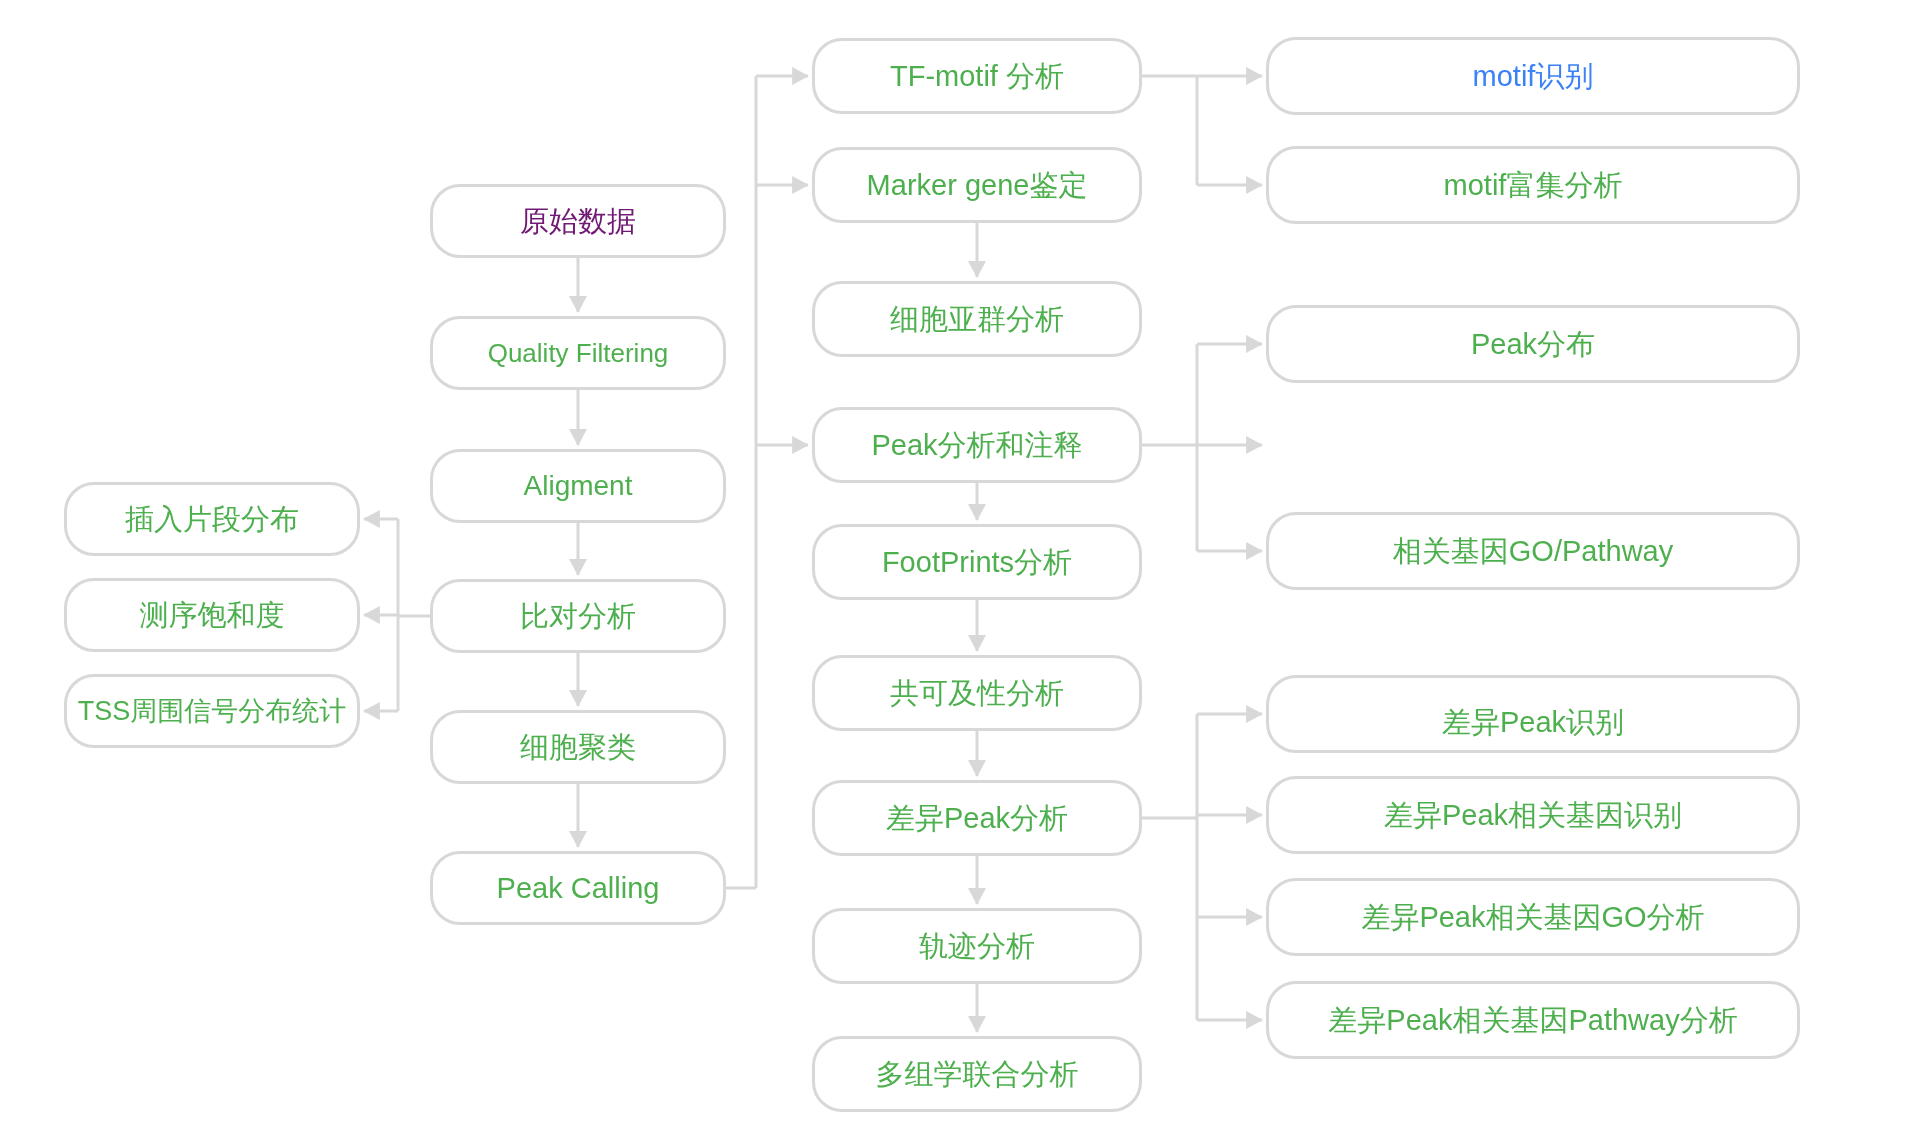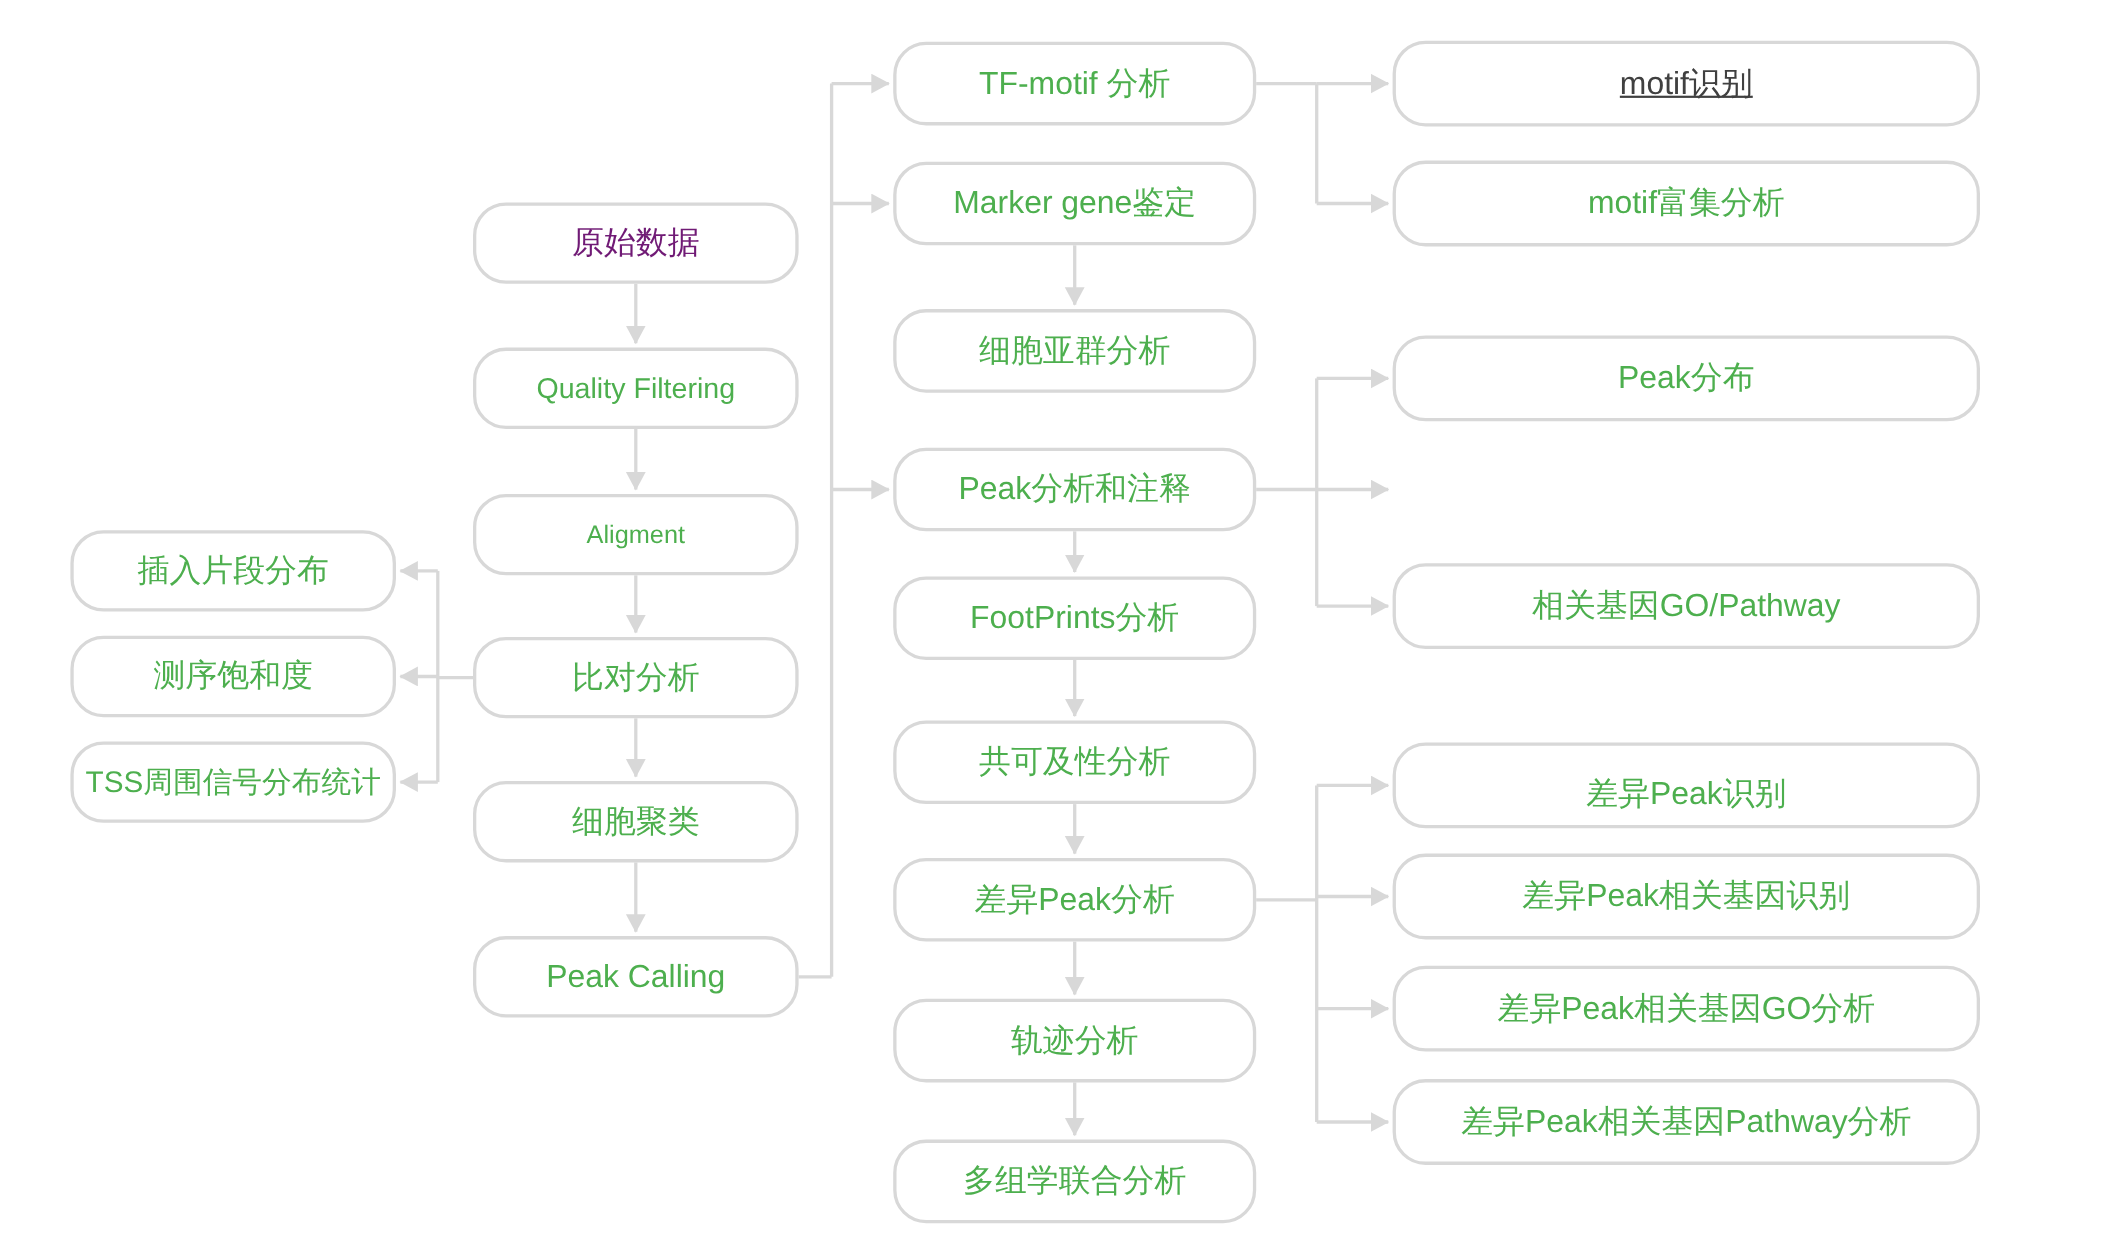--- a/index.html
+++ b/index.html
@@ -98,21 +98,21 @@
     <div class="node" style="left: 64px; top: 674px; width: 296px; height: 74px; border-color: rgb(216, 216, 216);">
       <span style="color: rgb(77, 175, 78); font-size: 27px;">TSS周围信号分布统计</span>
     </div>
     <div class="node" style="left: 430px; top: 184px; width: 296px; height: 74px; border-color: rgb(216, 216, 216);">
       <span style="color: #701a75; font-size: 29px;">原始数据</span>
     </div>
     <div class="node" style="left: 430px; top: 316px; width: 296px; height: 74px; border-color: rgb(216, 216, 216);">
       <span style="color: rgb(77, 175, 78); font-size: 26px;">Quality Filtering</span>
     </div>
     <div class="node" style="left: 430px; top: 449px; width: 296px; height: 74px; border-color: rgb(216, 216, 216);">
-      <span style="color: rgb(77, 175, 78); font-size: 23px;">Aligment</span>
+      <span style="color: rgb(77, 175, 78); font-size: 28px;">Aligment</span>
     </div>
     <div class="node" style="left: 430px; top: 579px; width: 296px; height: 74px; border-color: rgb(216, 216, 216);">
       <span style="color: rgb(77, 175, 78); font-size: 29px;">比对分析</span>
     </div>
     <div class="node" style="left: 430px; top: 710px; width: 296px; height: 74px; border-color: rgb(216, 216, 216);">
       <span style="color: rgb(77, 175, 78); font-size: 29px;">细胞聚类</span>
     </div>
     <div class="node" style="left: 430px; top: 851px; width: 296px; height: 74px; border-color: rgb(216, 216, 216);">
       <span style="color: rgb(77, 175, 78); font-size: 29px;">Peak Calling</span>
     </div>
@@ -137,21 +137,21 @@
     <div class="node" style="left: 812px; top: 780px; width: 330px; height: 76px; border-color: rgb(216, 216, 216);">
       <span style="color: rgb(77, 175, 78); font-size: 29px;">差异Peak分析</span>
     </div>
     <div class="node" style="left: 812px; top: 908px; width: 330px; height: 76px; border-color: rgb(216, 216, 216);">
       <span style="color: rgb(77, 175, 78); font-size: 29px;">轨迹分析</span>
     </div>
     <div class="node" style="left: 812px; top: 1036px; width: 330px; height: 76px; border-color: rgb(216, 216, 216); justify-content: center;">
       <span style="color: rgb(77, 175, 78); font-size: 29px;">多组学联合分析</span>
     </div>
     <div class="node" style="left: 1266px; top: 37px; width: 534px; height: 78px; border-color: rgb(216, 216, 216);">
-      <span style="color: #404040; font-size: 29px; text-decoration: underline;">motif识别</span>
+      <span style="color: #3b82f6; font-size: 29px;">motif识别</span>
     </div>
     <div class="node" style="left: 1266px; top: 146px; width: 534px; height: 78px; border-color: rgb(216, 216, 216);">
       <span style="color: rgb(77, 175, 78); font-size: 29px;">motif富集分析</span>
     </div>
     <div class="node" style="left: 1266px; top: 305px; width: 534px; height: 78px; border-color: rgb(216, 216, 216);">
       <span style="color: rgb(77, 175, 78); font-size: 29px;">Peak分布</span>
     </div>
     <div class="node" style="left: 1266px; top: 512px; width: 534px; height: 78px; border-color: rgb(216, 216, 216);">
       <span style="color: rgb(77, 175, 78); font-size: 29px;">相关基因GO/Pathway</span>
     </div>

